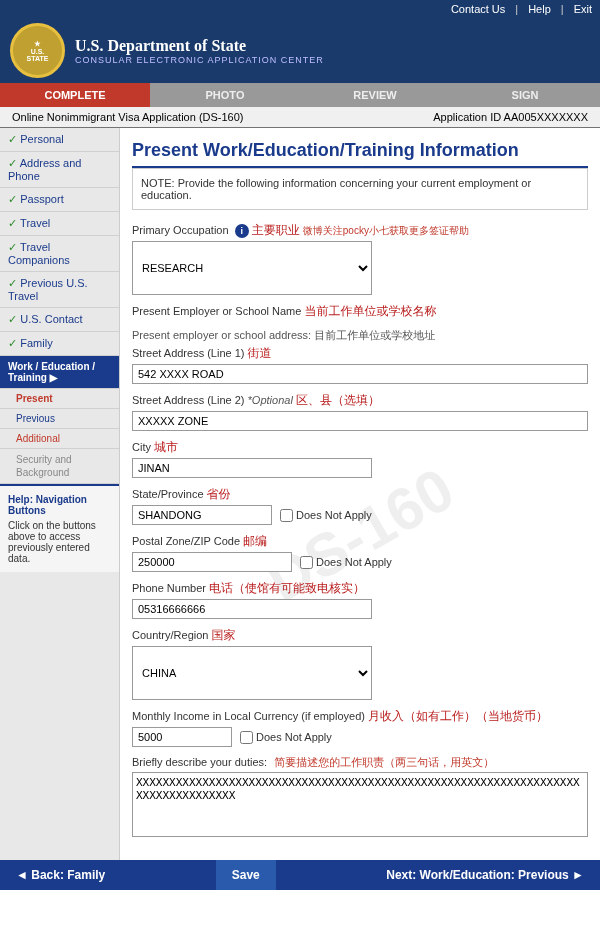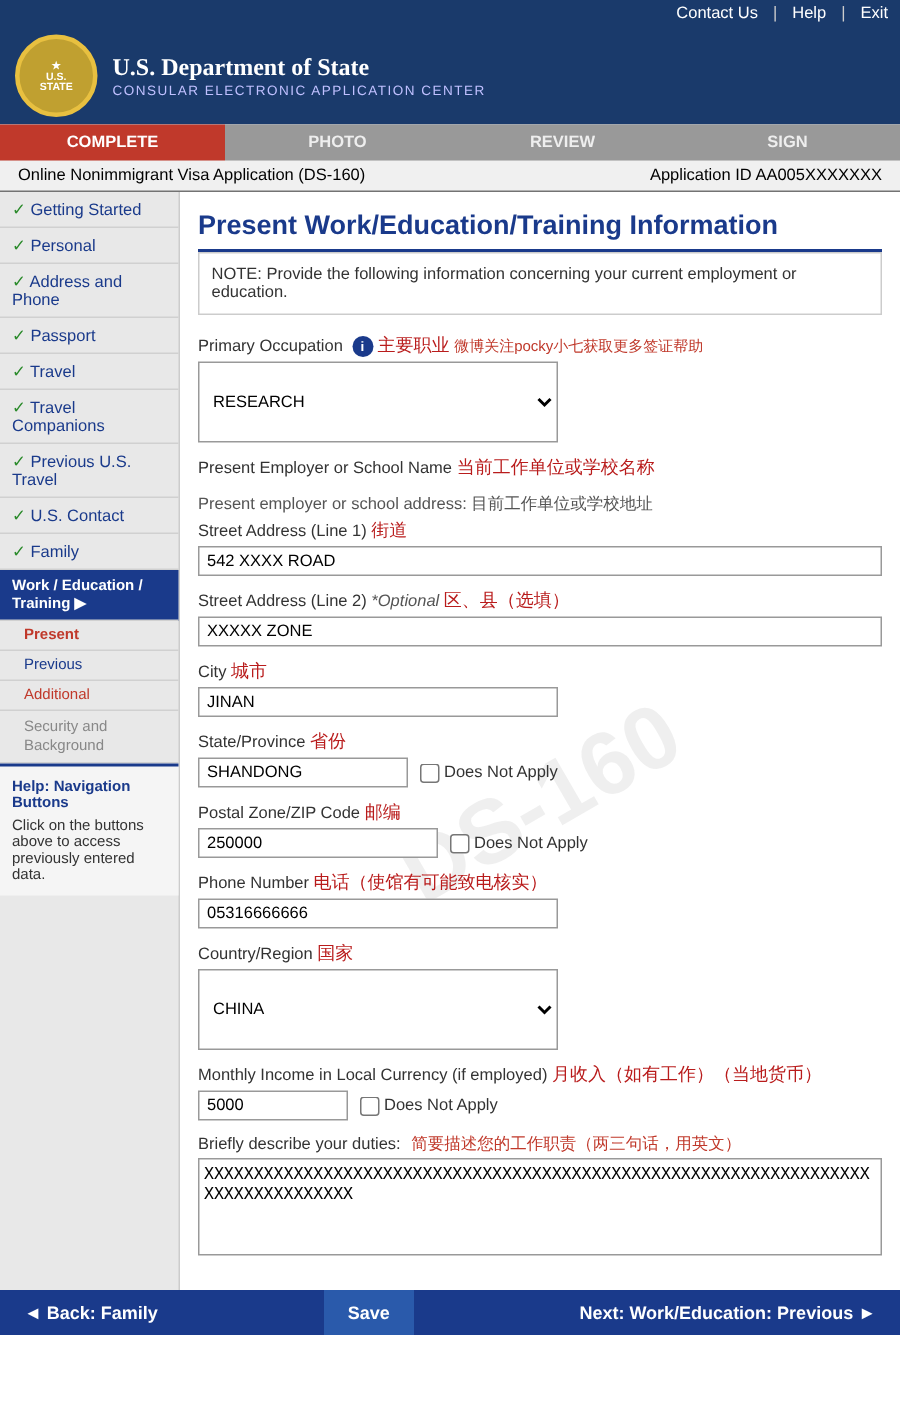--- a/index.html
+++ b/index.html
@@ -103,21 +103,20 @@
 </div>
 
 <div class="app-id-bar">
   <span>Online Nonimmigrant Visa Application (DS-160)</span>
   <span>Application ID AA005XXXXXXX</span>
 </div>
 
 <div class="main-layout">
 
   <div class="sidebar">
-    <div class="sidebar-item checkmark">Getting Started</div>
     <div class="sidebar-item checkmark">Personal</div>
     <div class="sidebar-item checkmark">Address and Phone</div>
     <div class="sidebar-item checkmark">Passport</div>
     <div class="sidebar-item checkmark">Travel</div>
     <div class="sidebar-item checkmark">Travel Companions</div>
     <div class="sidebar-item checkmark">Previous U.S. Travel</div>
     <div class="sidebar-item checkmark">U.S. Contact</div>
     <div class="sidebar-item checkmark">Family</div>
     <div class="sidebar-item active" style="font-size:10px;">Work / Education / Training ▶</div>
     <div class="sidebar-sub active-sub">Present</div>

